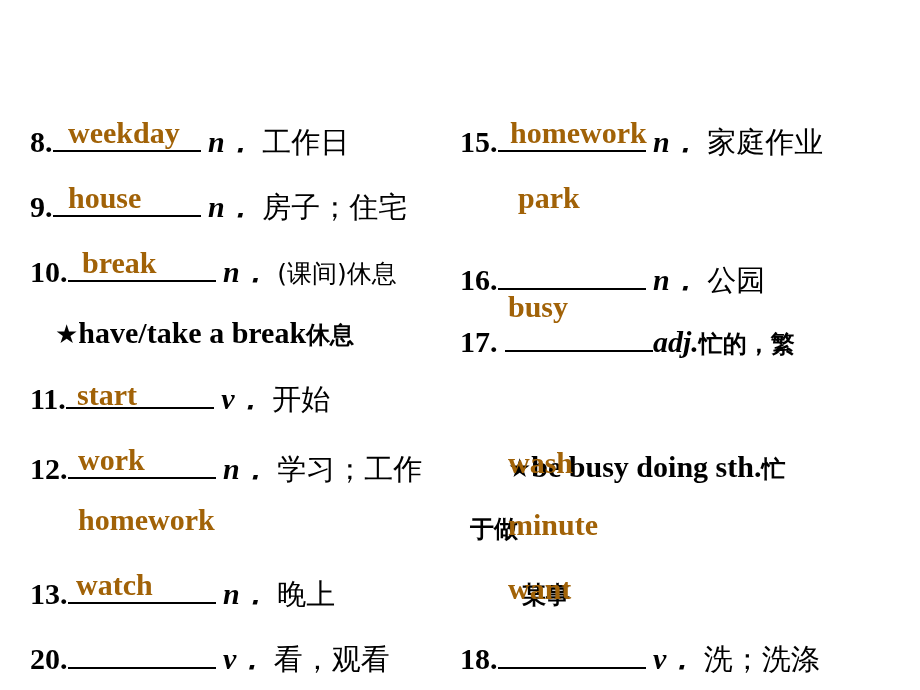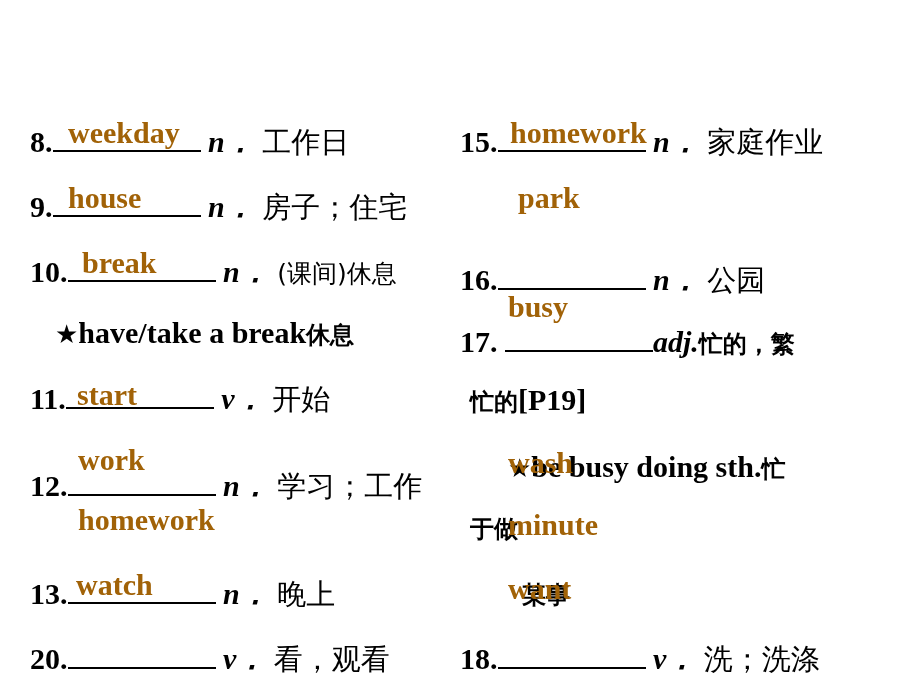--- a/index.html
+++ b/index.html
@@ -114,21 +114,21 @@
       <span class="star">★</span><span class="en-bold">have/take a break</span><span class="cn-bold">休息</span>
     </div>
 
     <div class="line" style="left:30px; top:362px;margin-top:15px;">
       <span class="num">11.</span><span class="blank" style="width:148px; height:30px;"></span>
       <span class="pos">v．</span>
       <span class="cn">开始</span>
     </div>
     <div class="fill" style="left:77px; top:380px;">start</div>
 
-    <div class="line" style="left:30px; top:464px;">
+    <div class="line" style="left:30px; top:447px;">
       <span class="num">12.</span><span class="blank" style="width:148px; height:30px;"></span>
       <span class="pos">n．</span>
       <span class="cn">学习；工作</span>
     </div>
     <div class="fill" style="left:78px; top:445px;">work</div>
 
     <div class="fill" style="left:78px; top:505px;">homework</div>
 
     <div class="line" style="left:30px; top:572px;">
       <span class="num">13.</span><span class="blank" style="width:148px; height:30px;"></span>
@@ -159,23 +159,20 @@
     <div class="line" style="left:0px; top:258px;">
       <span class="num">16.</span><span class="blank" style="width:148px; height:30px;"></span>
       <span class="pos">n．</span>
       <span class="cn">公园</span>
     </div>
     <div class="fill" style="left:48px; top:248px;margin-top:44px;">busy</div>
 
     <div class="line" style="left:0px; top:320px;">
       <span class="num">17.</span> <span class="blank" style="width:148px; height:30px;"></span><span class="pos">adj.</span><span class="cn-bold">忙的，繁</span>
     </div>
-    <div class="line" style="left:10px; top:385px;">
-      <span class="cn-bold">忙的</span><span class="en-bold">[P19]</span>
-    </div>
 
     <div class="line" style="left:48px; top:452px;">
       <span class="star">★</span><span class="en-bold">be busy doing sth.</span><span class="cn-bold">忙</span>
     </div>
     <div class="line" style="left:10px; top:512px;">
       <span class="cn-bold">于做</span>
     </div>
     <div class="line" style="left:62px; top:578px;">
       <span class="cn-bold">某事</span>
     </div>

